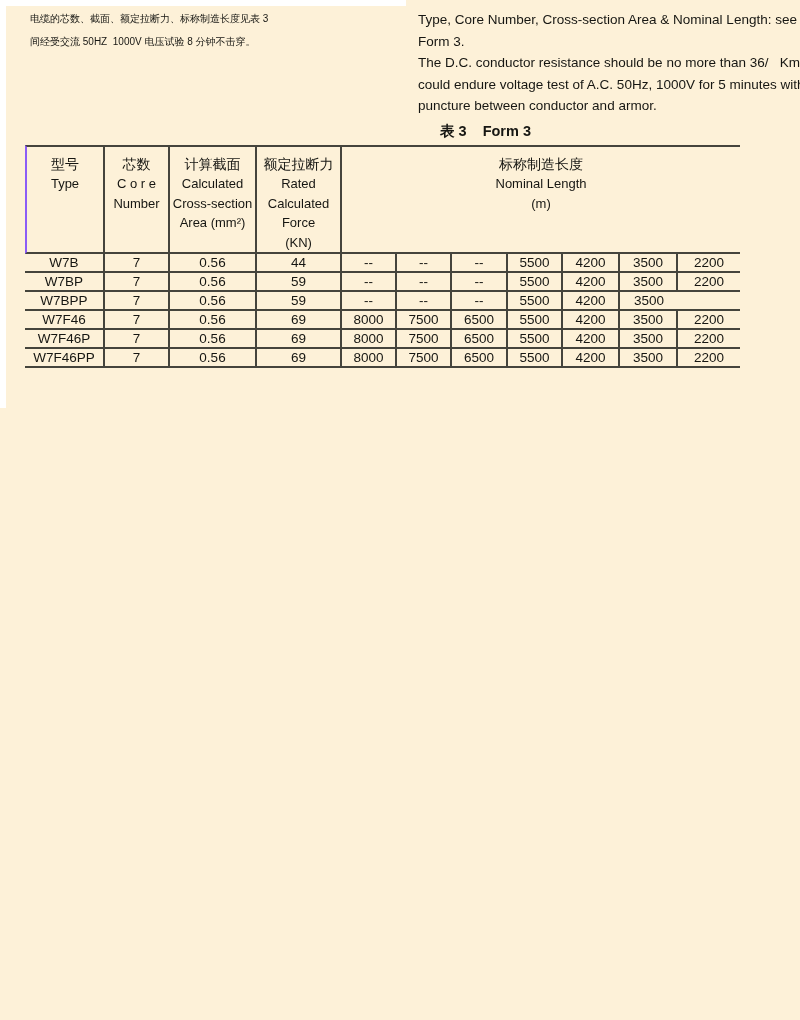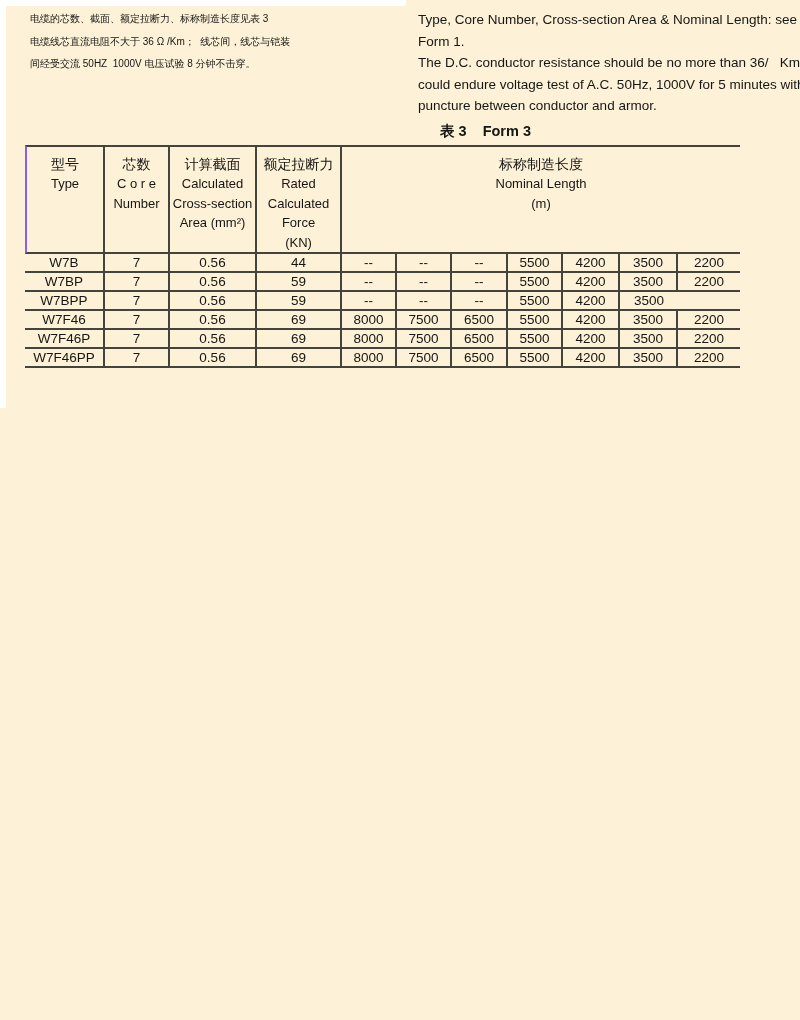--- a/index.html
+++ b/index.html
@@ -61,27 +61,26 @@
   .spec-table td.nr { border-right:none; }
 </style>
 </head>
 <body>
 
 <div class="white-strip-left"></div>
 <div class="white-strip-top"></div>
 
 <div class="intro-zh">
   <div class="intro-line">电缆的芯数、截面、额定拉断力、标称制造长度见表 3</div>
-  <div class="intro-line">电缆线芯直流电阻不大于 36 Ω /Km；  线芯间，线芯与铠装</div>
   <div class="intro-line">间经受交流 50HZ  1000V 电压试验 8 分钟不击穿。</div>
 </div>
 
 <div class="intro-en">
   <div class="intro-line">Type, Core Number, Cross-section Area &amp; Nominal Length: see</div>
-  <div class="intro-line">Form 1.</div>
+  <div class="intro-line">Form 3.</div>
   <div class="intro-line">The D.C. conductor resistance should be no more than 36/   Km; It</div>
   <div class="intro-line">could endure voltage test of A.C. 50Hz, 1000V for 5 minutes without</div>
   <div class="intro-line">puncture between conductor and armor.</div>
 </div>
 
 <div class="caption">
   <span class="cap-zh">表 3</span>
   <span class="cap-en">Form 3</span>
 </div>
 

